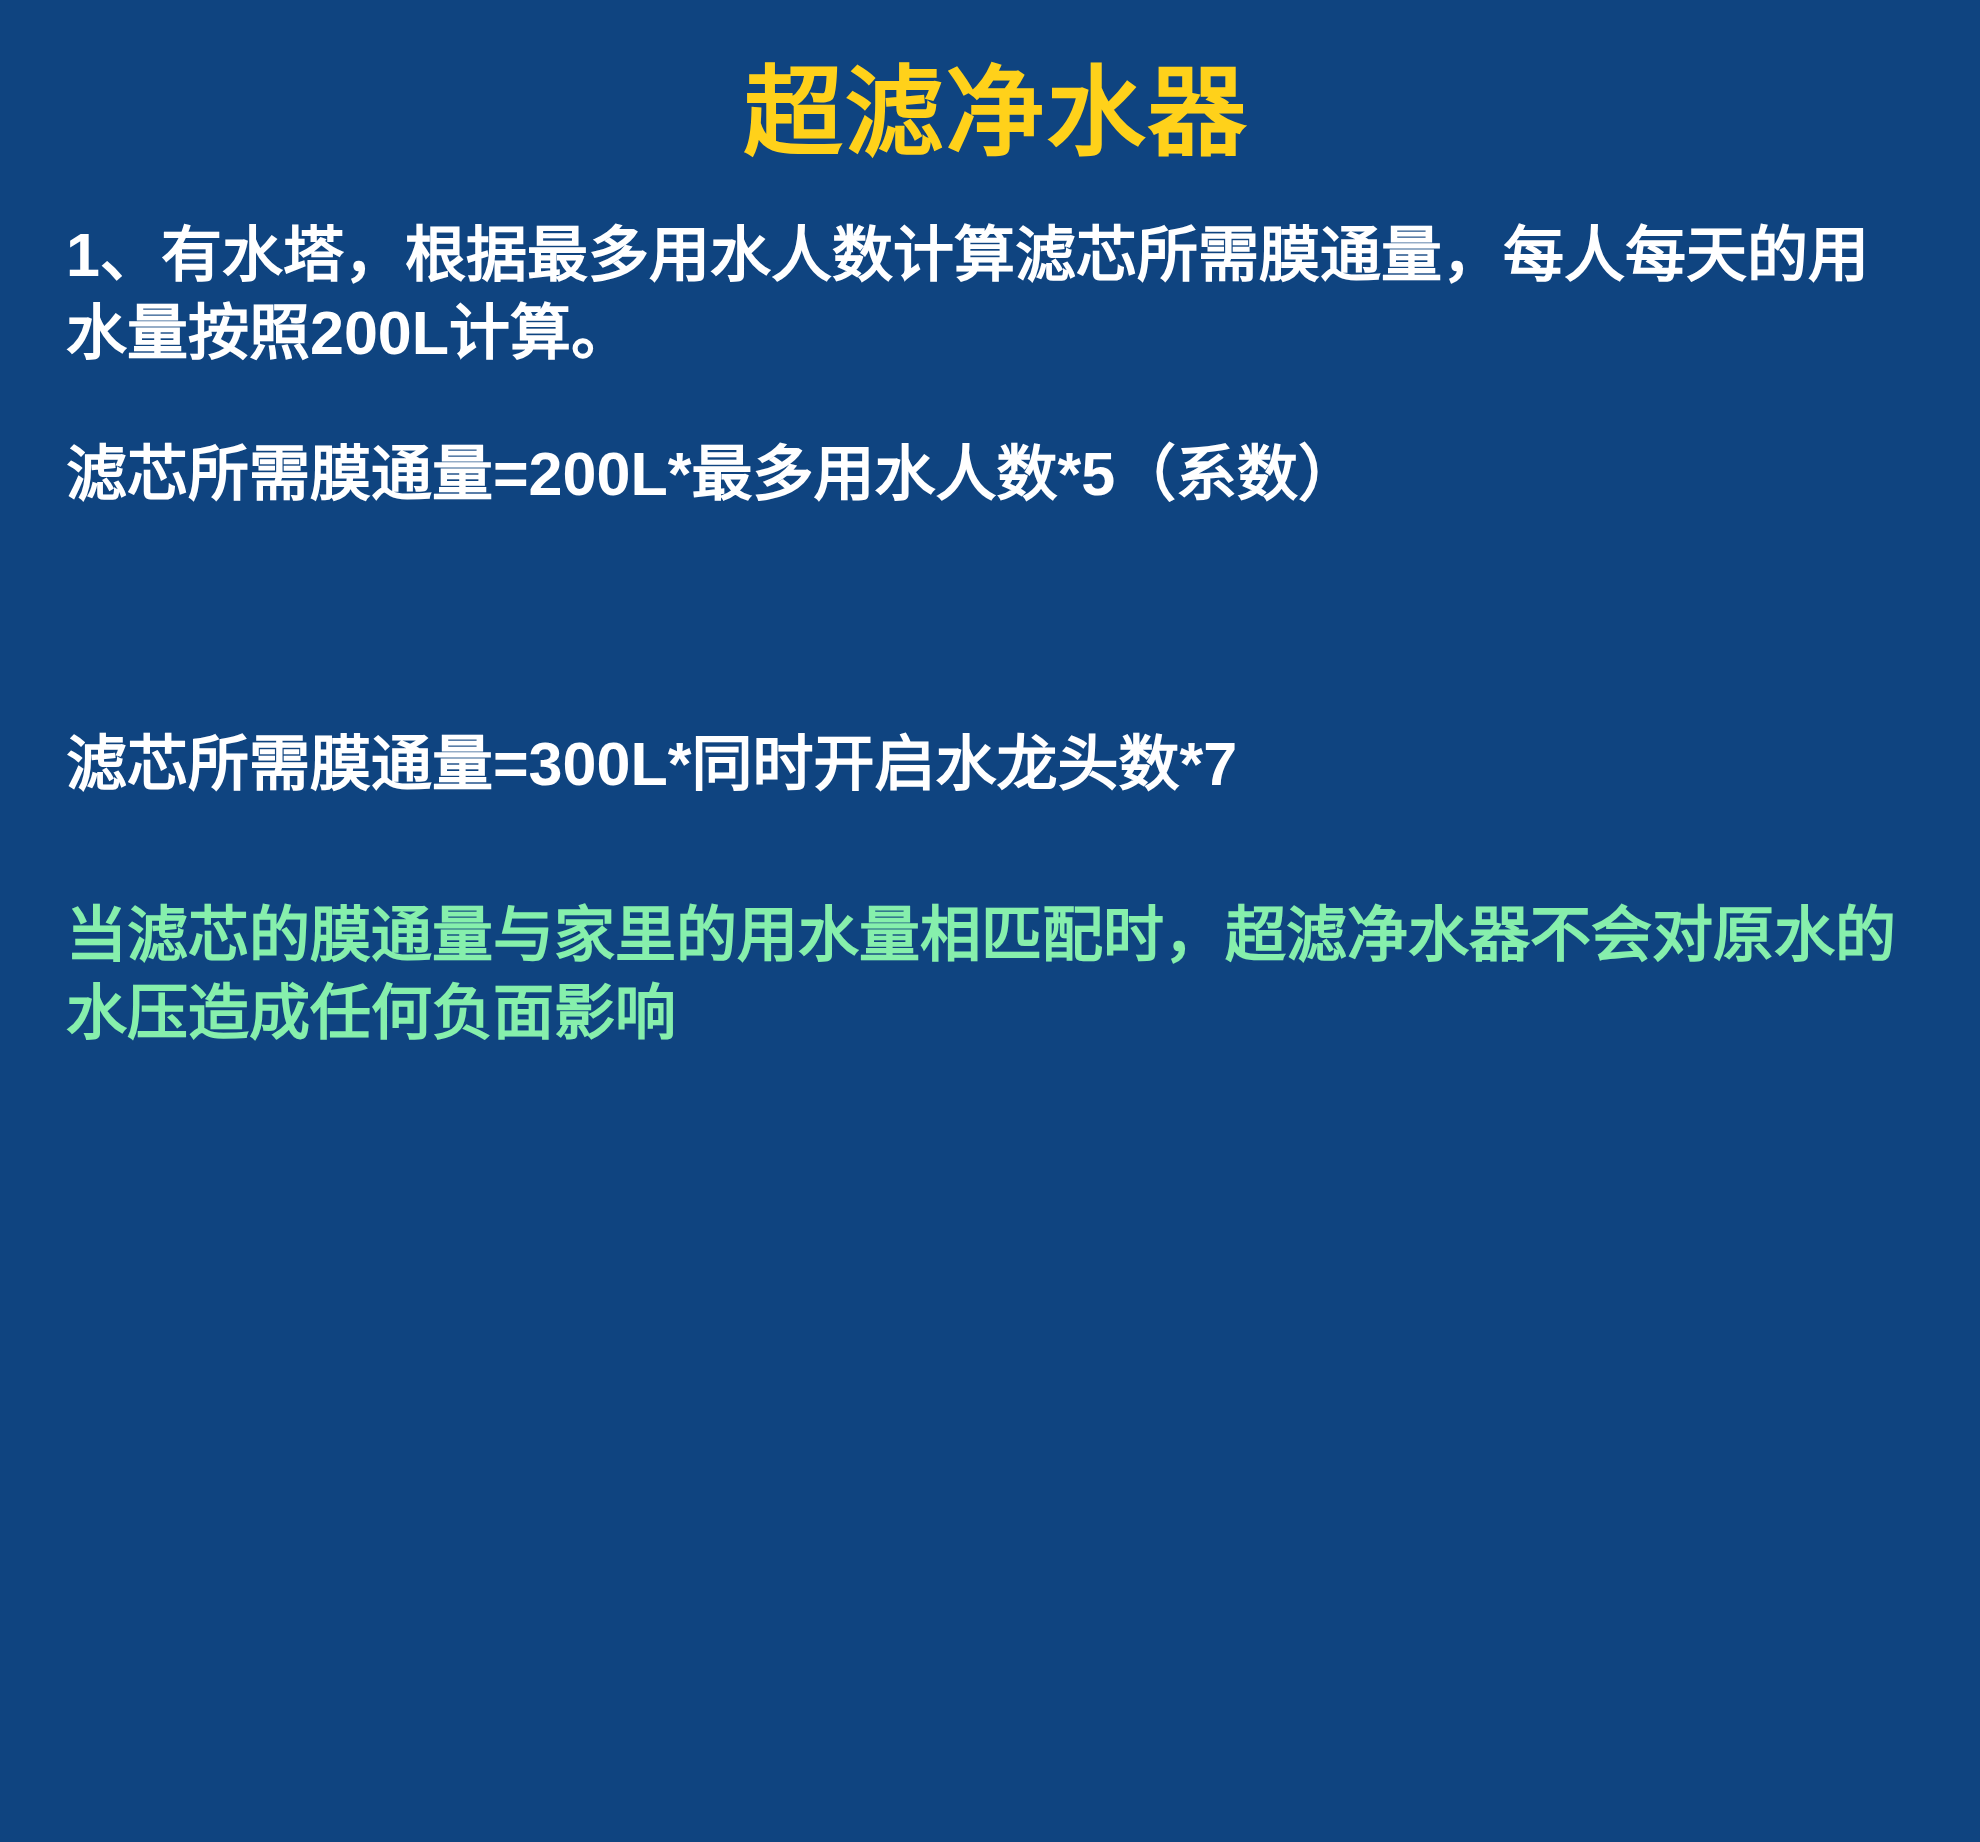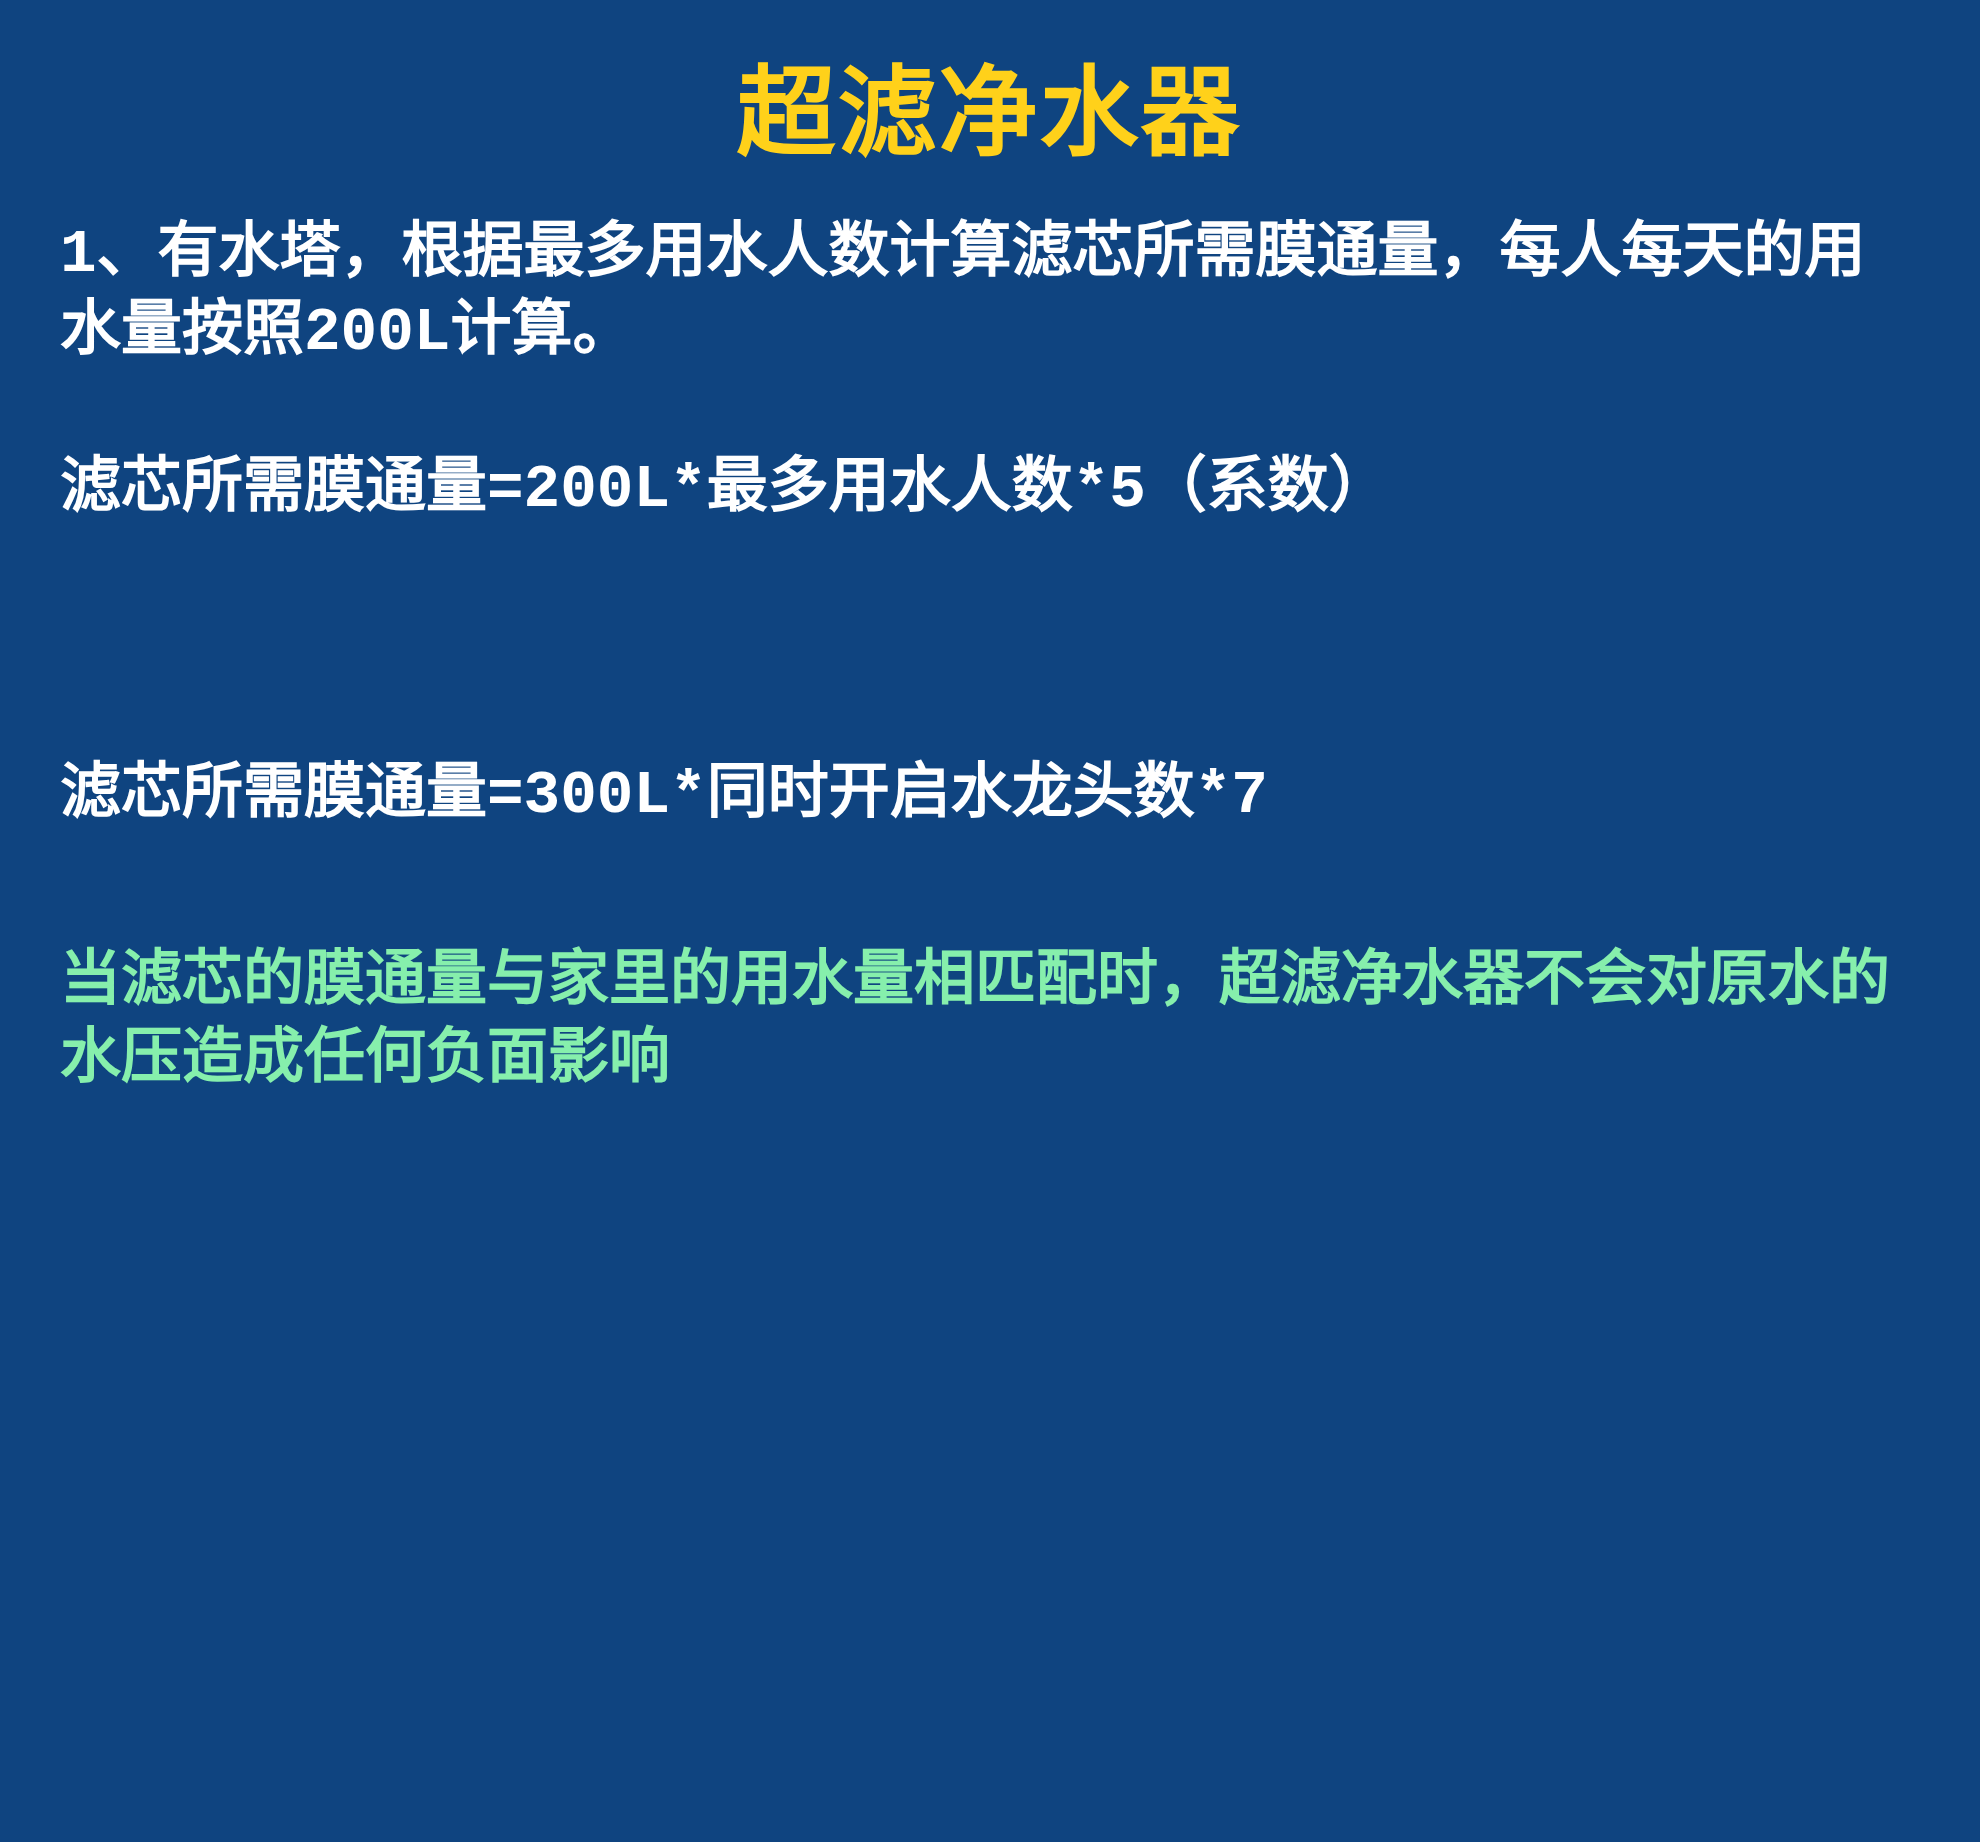--- a/index.html
+++ b/index.html
@@ -12,21 +12,21 @@
     height: 1842px;
     background: #0f4480;
     font-family: "Liberation Sans", "DejaVu Sans", sans-serif;
     overflow: hidden;
   }
   .poster {
     box-sizing: border-box;
     width: 1980px;
     height: 1557px;
     background: #0f4480;
-    padding: 53px 44px 0 42px;
+    padding: 53px 44px 0 56px;
     position: relative;
   }
   .title-block {
     text-align: center;
     margin: 0 0 42px 0;
   }
   .title-line {
     color: #ffd11a;
     font-weight: 800;
     font-size: 99px;
@@ -36,22 +36,21 @@
   }
   .body-block {
     padding: 0 6px;
   }
   .para {
     color: #ffffff;
     font-weight: 800;
     font-size: 61px;
     line-height: 1.28;
     letter-spacing: 0px;
-    margin: 12px;
-    font-family: Liberation Mono, monospace;
+    margin: 4px;
   }
   .para.white { color: #ffffff; }
   .para.yellow { color: #86efac; }
 
   .gap-sm { height: 55px; }
   .gap-md { height: 85px; }
   .gap-lg { height: 149px; }
 
   .formula {
     font-size: 61px;

